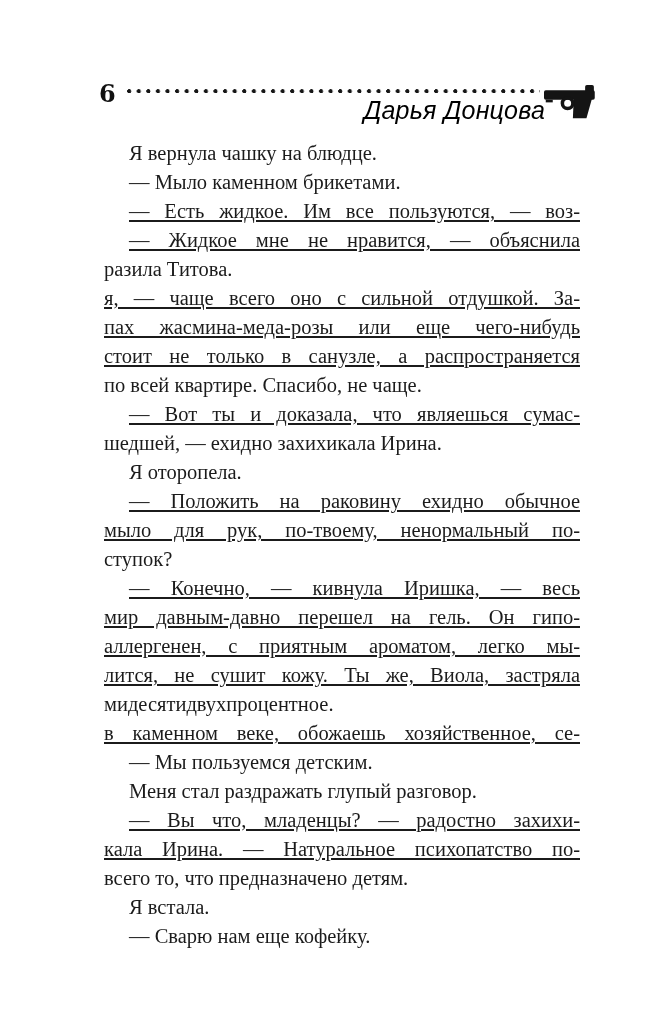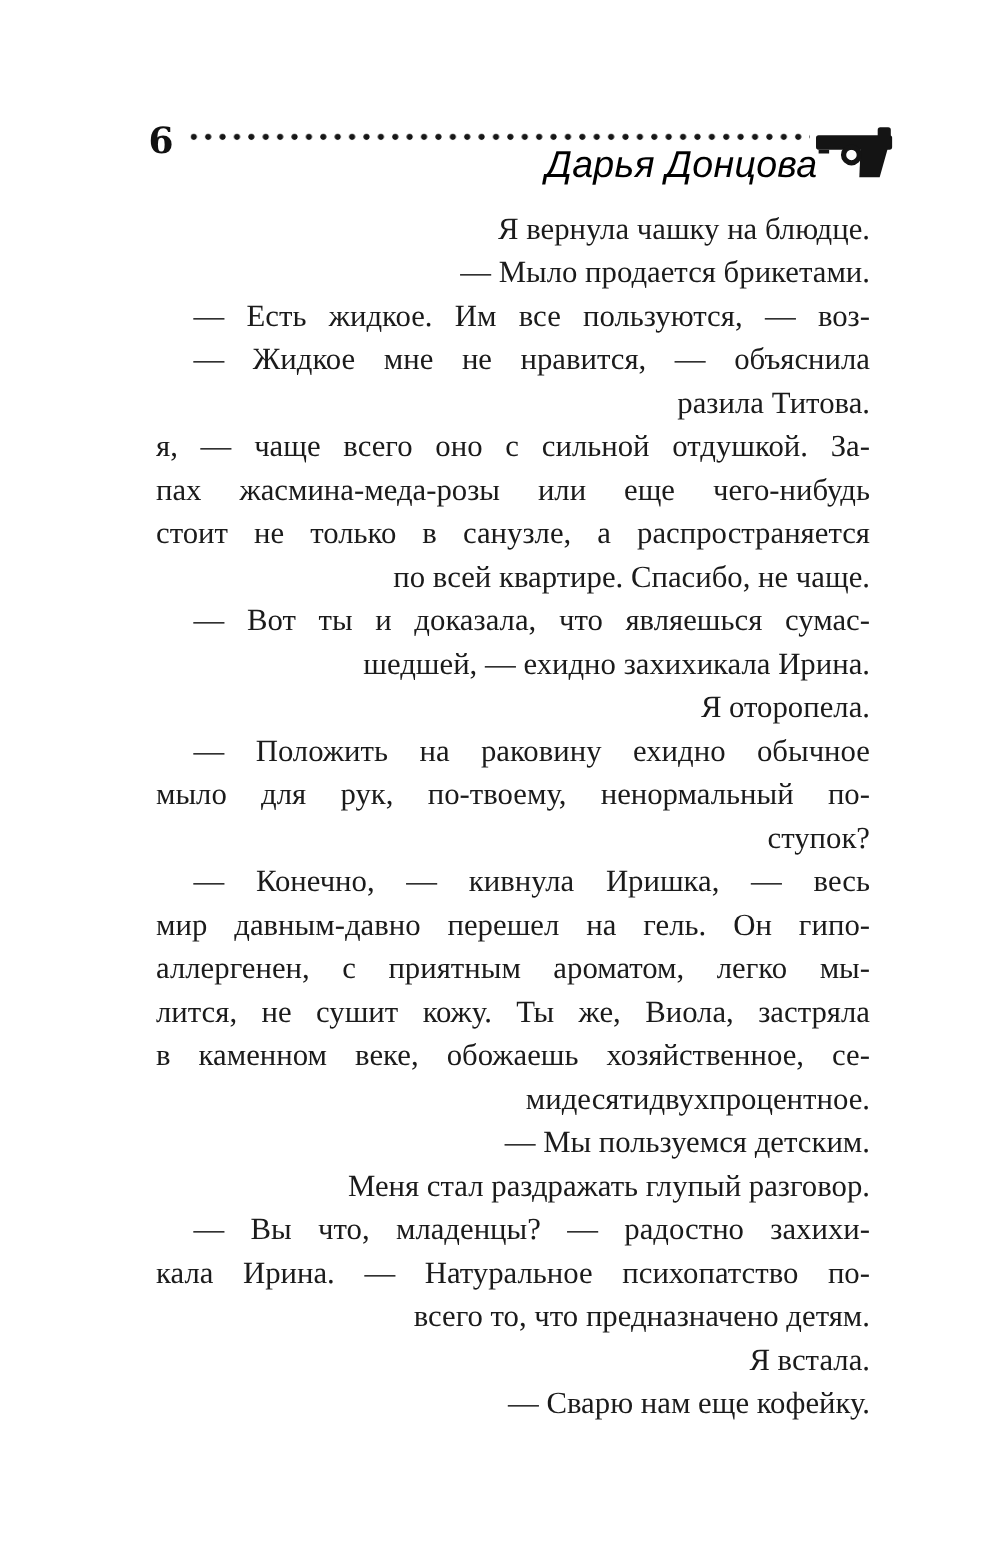--- a/index.html
+++ b/index.html
@@ -52,22 +52,22 @@
   }
   .text-block {
     position: absolute;
     left: 104px;
     right: 82px;
     top: 139px;
     font-size: 20.5px;
     line-height: 29px;
     color: #1b1b1b;
   }
-  .line { text-align: right; white-space: normal; }
-  .line.j { text-align: justify; text-align-last: justify; }
+  .line { text-align: left; white-space: normal; }
+  .line.j { text-align: justify; text-align-last: justify; text-decoration: underline; }
   .line.indent { text-indent: 25px; }
 </style>
 </head>
 <body>
 
 <div class="page">
 
   <div class="page-num">6</div>
 
   <div class="dots"></div>
@@ -79,40 +79,40 @@
       <rect x="0" y="7" width="58" height="11" rx="2"></rect>
       <rect x="47" y="1" width="10" height="8" rx="2"></rect>
       <polygon points="34,16 55,16 48.5,39 33,39"></polygon>
       <path d="M2 18 h8 v3 h-8 z"></path>
     </g>
     <circle cx="27" cy="22" r="6" fill="none" stroke="#141414" stroke-width="4"></circle>
   </svg>
 
   <div class="text-block">
       <div class="line indent">Я вернула чашку на блюдце.</div>
-      <div class="line indent">— Мыло продается брикетами.</div>
+      <div class="line indent">— Мыло каменном брикетами.</div>
       <div class="line indent j">— Есть жидкое. Им все пользуются, — воз-</div>
       <div class="line indent j">— Жидкое мне не нравится, — объяснила</div>
       <div class="line">разила Титова.</div>
       <div class="line j">я, — чаще всего оно с сильной отдушкой. За-</div>
       <div class="line j">пах жасмина-меда-розы или еще чего-нибудь</div>
       <div class="line j">стоит не только в санузле, а распространяется</div>
       <div class="line">по всей квартире. Спасибо, не чаще.</div>
       <div class="line indent j">— Вот ты и доказала, что являешься сумас-</div>
       <div class="line">шедшей, — ехидно захихикала Ирина.</div>
       <div class="line indent">Я оторопела.</div>
       <div class="line indent j">— Положить на раковину ехидно обычное</div>
       <div class="line j">мыло для рук, по-твоему, ненормальный по-</div>
       <div class="line">ступок?</div>
       <div class="line indent j">— Конечно, — кивнула Иришка, — весь</div>
       <div class="line j">мир давным-давно перешел на гель. Он гипо-</div>
       <div class="line j">аллергенен, с приятным ароматом, легко мы-</div>
       <div class="line j">лится, не сушит кожу. Ты же, Виола, застряла</div>
+      <div class="line">мидесятидвухпроцентное.</div>
       <div class="line j">в каменном веке, обожаешь хозяйственное, се-</div>
-      <div class="line">мидесятидвухпроцентное.</div>
       <div class="line indent">— Мы пользуемся детским.</div>
       <div class="line indent">Меня стал раздражать глупый разговор.</div>
       <div class="line indent j">— Вы что, младенцы? — радостно захихи-</div>
       <div class="line j">кала Ирина. — Натуральное психопатство по-</div>
       <div class="line">всего то, что предназначено детям.</div>
       <div class="line indent">Я встала.</div>
       <div class="line indent">— Сварю нам еще кофейку.</div>
     </div>
 
 </div>

